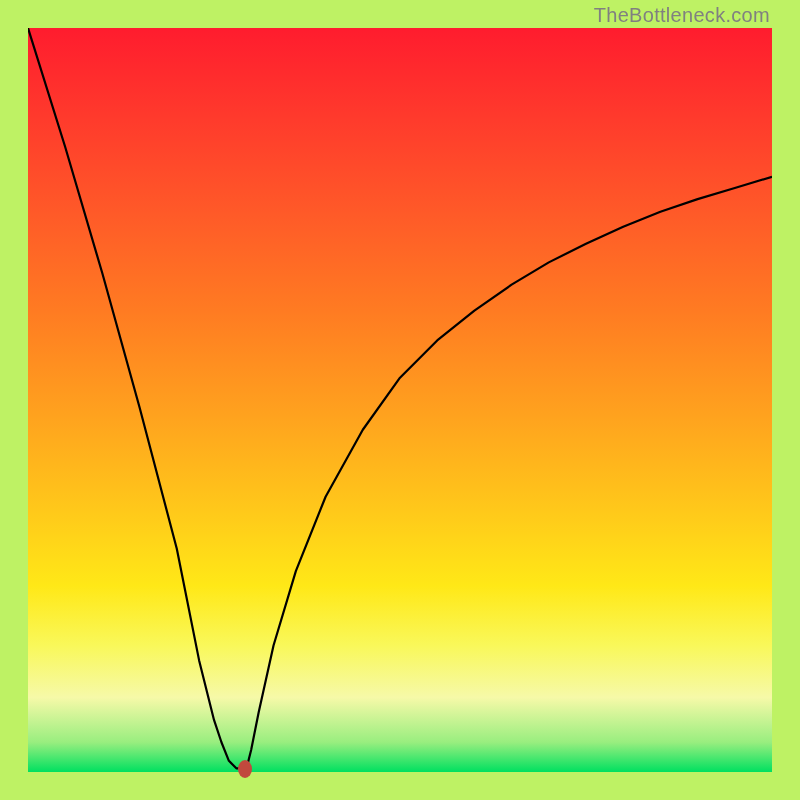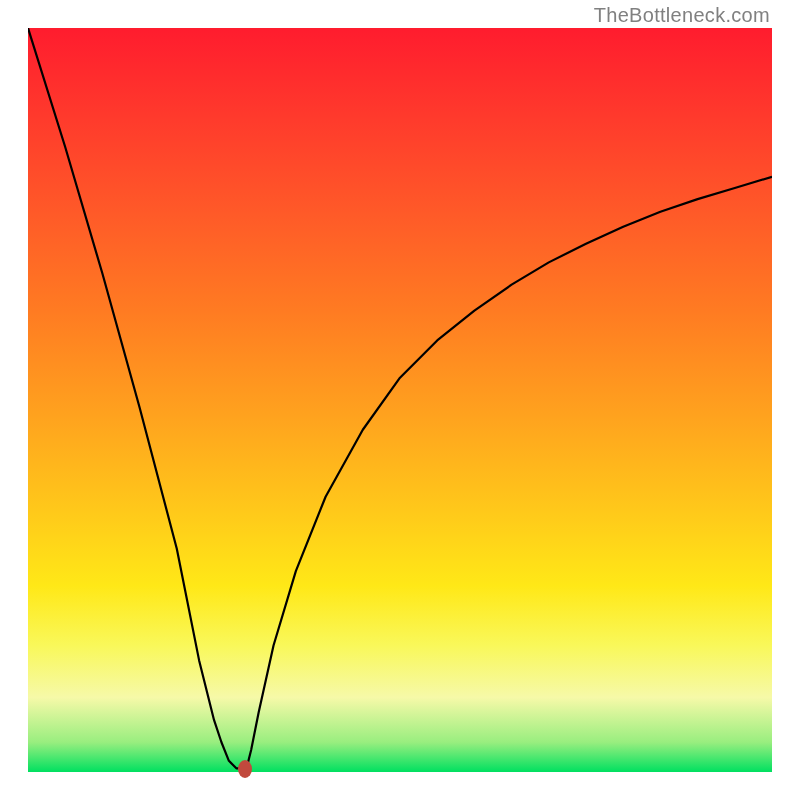--- a/index.html
+++ b/index.html
@@ -8,21 +8,21 @@
     width: 800px;
     height: 800px;
     overflow: hidden;
     background: #000;
     font-family: Arial, Helvetica, sans-serif;
   }
   .frame {
     position: relative;
     width: 800px;
     height: 800px;
-    background: #ffffff;
+    background: #bef264;
   }
   .plot {
     position: absolute;
     left: 28px;
     top: 28px;
     width: 744px;
     height: 744px;
     
     background: linear-gradient(
       to bottom,

